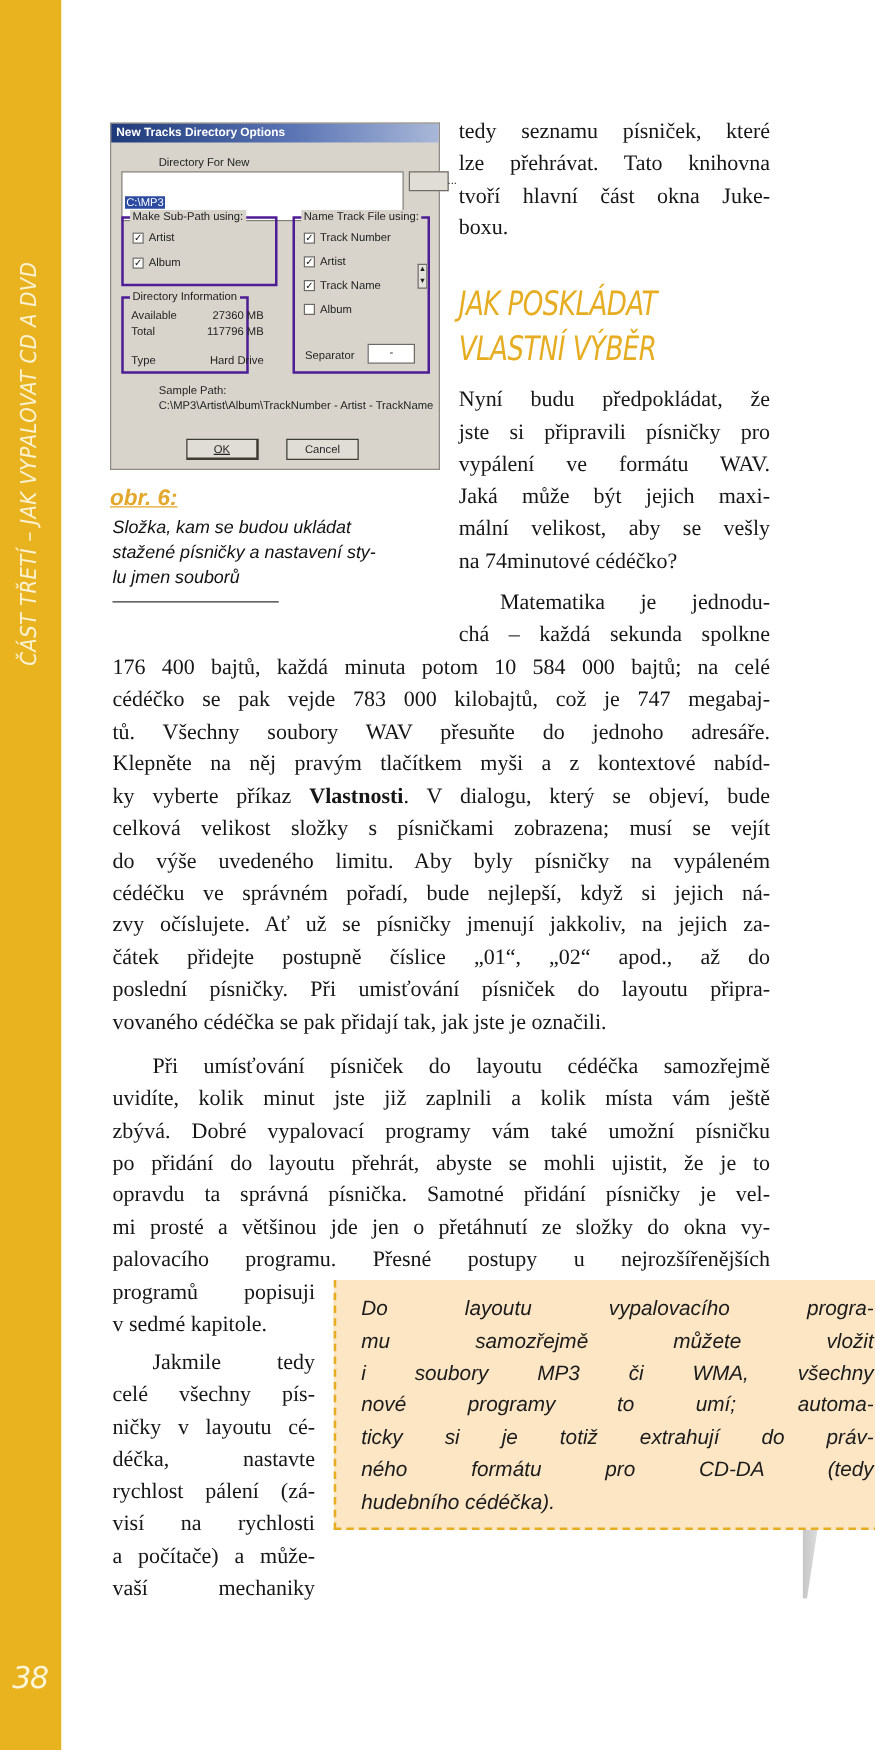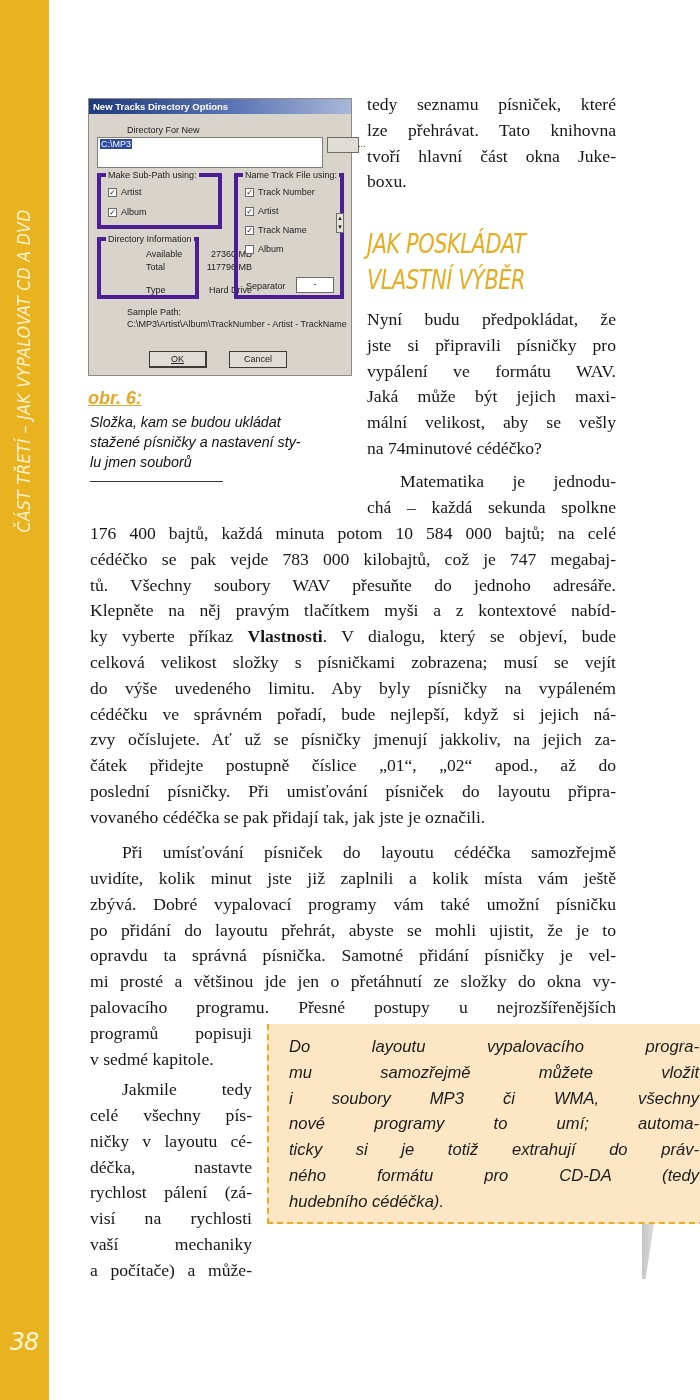--- a/index.html
+++ b/index.html
@@ -25,31 +25,31 @@
     position: absolute; left: 88px; top: 98px; width: 264px; height: 278px;
     background: #d8d4cc; border: 1px solid #8f8b84;
     font-family: "Liberation Sans", sans-serif; font-size: 9px; color: #222;
   }
   .dialog-titlebar {
     height: 15px; background: linear-gradient(90deg, #1f3a7a 0%, #5a74b4 55%, #a9b8d8 100%);
     color: #fff; font-weight: bold; font-size: 9.5px; padding: 1px 4px; line-height: 13px;
   }
   .dlg-abs { position: absolute; padding-left: 30px; }
   .dir-label { left: 8px; top: 26px; }
-  .dir-input { left: 8px; top: 38px; width: 226px; height: 31px; background: #fff; border: 1px solid #807c76; padding: 1px 2px; }
+  .dir-input { left: 8px; top: 38px; width: 226px; height: 15px; background: #fff; border: 1px solid #807c76; padding: 19px 2px; }
   .dir-input span { background: #2b4aa0; color: #fff; padding: 0 1px; }
   .browse-btn { left: 238px; top: 38px; width: 17px; height: 16px; background: #e0ddd6; border: 1px solid #6f6b65; text-align: center; line-height: 12px; }
-  .group { position: absolute; border: 4px solid #4c1d95; }
+  .group { position: absolute; border: 2px solid #4c1d95; }
   .group-legend { position: absolute; top: -7px; left: 5px; background: #d8d4cc; padding: 0 2px; }
   .subpath-group { left: 8px; top: 74px; width: 125px; height: 56px; }
   .dirinfo-group { left: 8px; top: 138px; width: 102px; height: 62px; }
   .trackfile-group { left: 145px; top: 74px; width: 110px; height: 126px; }
   .chk-row { position: absolute; left: 7px; display: flex; align-items: center; gap: 4px; }
   .chk { width: 9px; height: 9px; background: #fff; border: 1px solid #6e6a64; font-size: 8px; line-height: 7px; text-align: center; color: #111; }
-  .info-row { position: absolute; left: 6px; display: flex; margin-left: 39px; }
+  .info-row { position: absolute; left: 6px; display: flex; }
   .info-row .k { width: 46px; }
   .info-row .v { width: 60px; text-align: right; }
   .spin { position: absolute; left: 98px; top: 36px; width: 8px; height: 20px; border: 1px solid #6e6a64; background: #e6e3dc; font-size: 6px; line-height: 9px; text-align: center; }
   .sep-label { position: absolute; left: 8px; top: 104px; }
   .sep-input { position: absolute; left: 58px; top: 100px; width: 38px; height: 16px; background: #fff; border: 1px solid #6e6a64; text-align: center; line-height: 12px; }
   .sample-label { left: 8px; top: 208px; }
   .sample-path { left: 8px; top: 220px; }
   .dlg-btn { position: absolute; top: 252px; width: 58px; height: 17px; background: #e0ddd6; border: 1px solid #3e3a35; text-align: center; line-height: 15px; font-size: 9px; }
   .ok-btn { left: 60px; border-width: 1px 2px 2px 1px; }
   .cancel-btn { left: 140px; }
@@ -229,22 +229,22 @@
 
 <div class="p" style="left:122px; top:1077px; width:130px;">
   <span class="line">Jakmile tedy</span>
 </div>
 <div class="p" style="left:90px; top:1103px; width:162px;">
   <span class="line">celé všechny pís-</span>
   <span class="line">ničky v layoutu cé-</span>
   <span class="line">déčka, nastavte</span>
   <span class="line">rychlost pálení (zá-</span>
   <span class="line">visí na rychlosti</span>
+  <span class="line">a počítače) a může-</span>
   <span class="line">vaší mechaniky</span>
-  <span class="line">a počítače) a může-</span>
 </div>
 
 <div class="note-shadow"></div>
 <div class="note-header">
   <span class="note-title">POZNÁMKA</span>
 </div>
 <div class="note-body">
   <span class="line">Do layoutu vypalovacího progra-</span>
   <span class="line">mu samozřejmě můžete vložit</span>
   <span class="line">i soubory MP3 či WMA, všechny</span>

